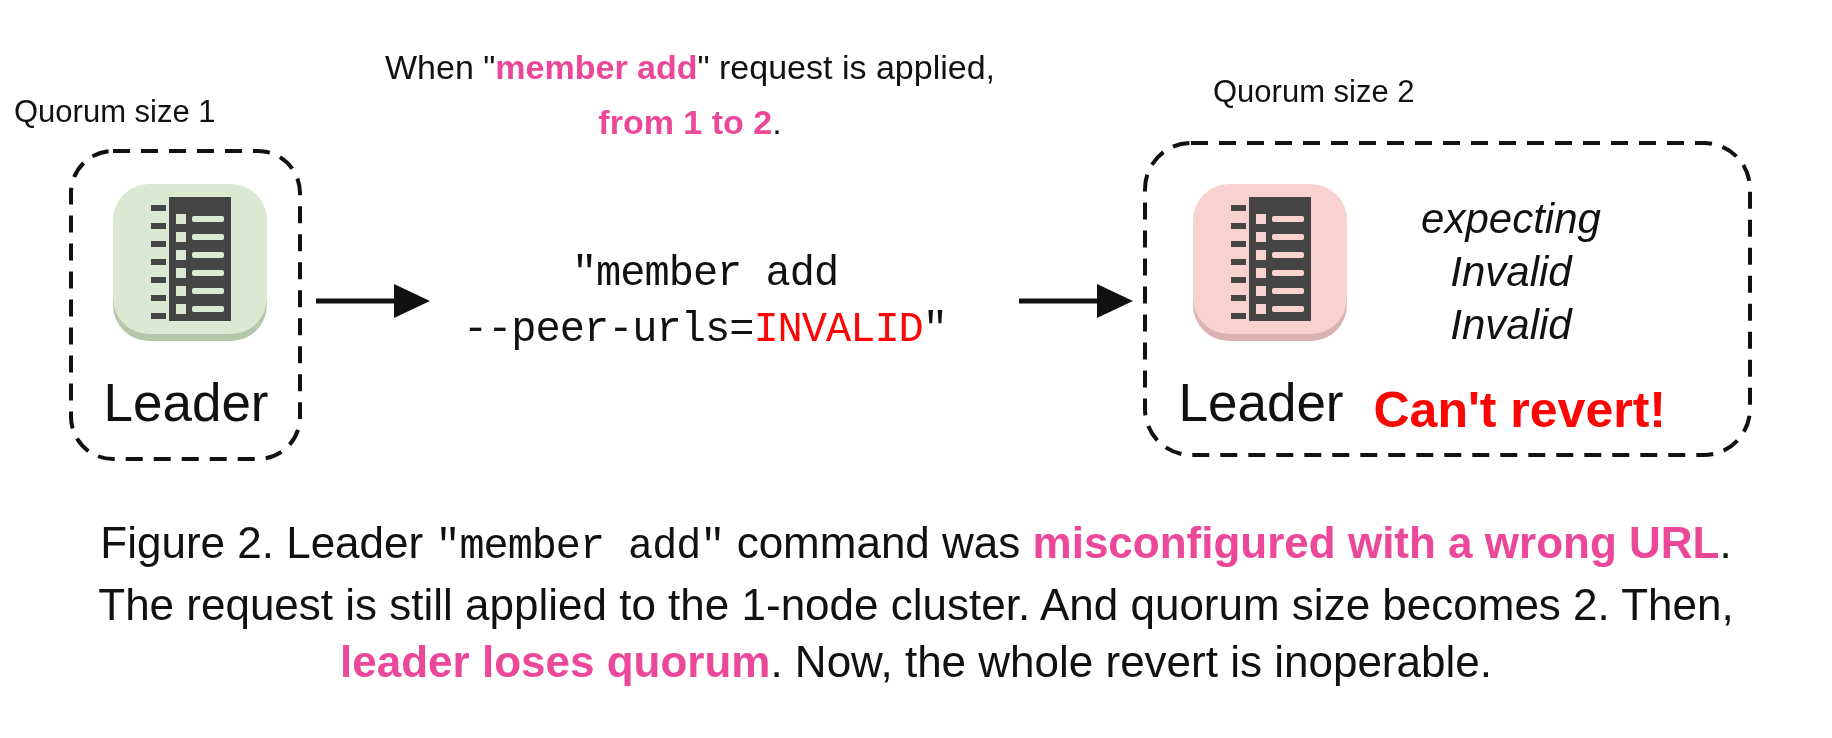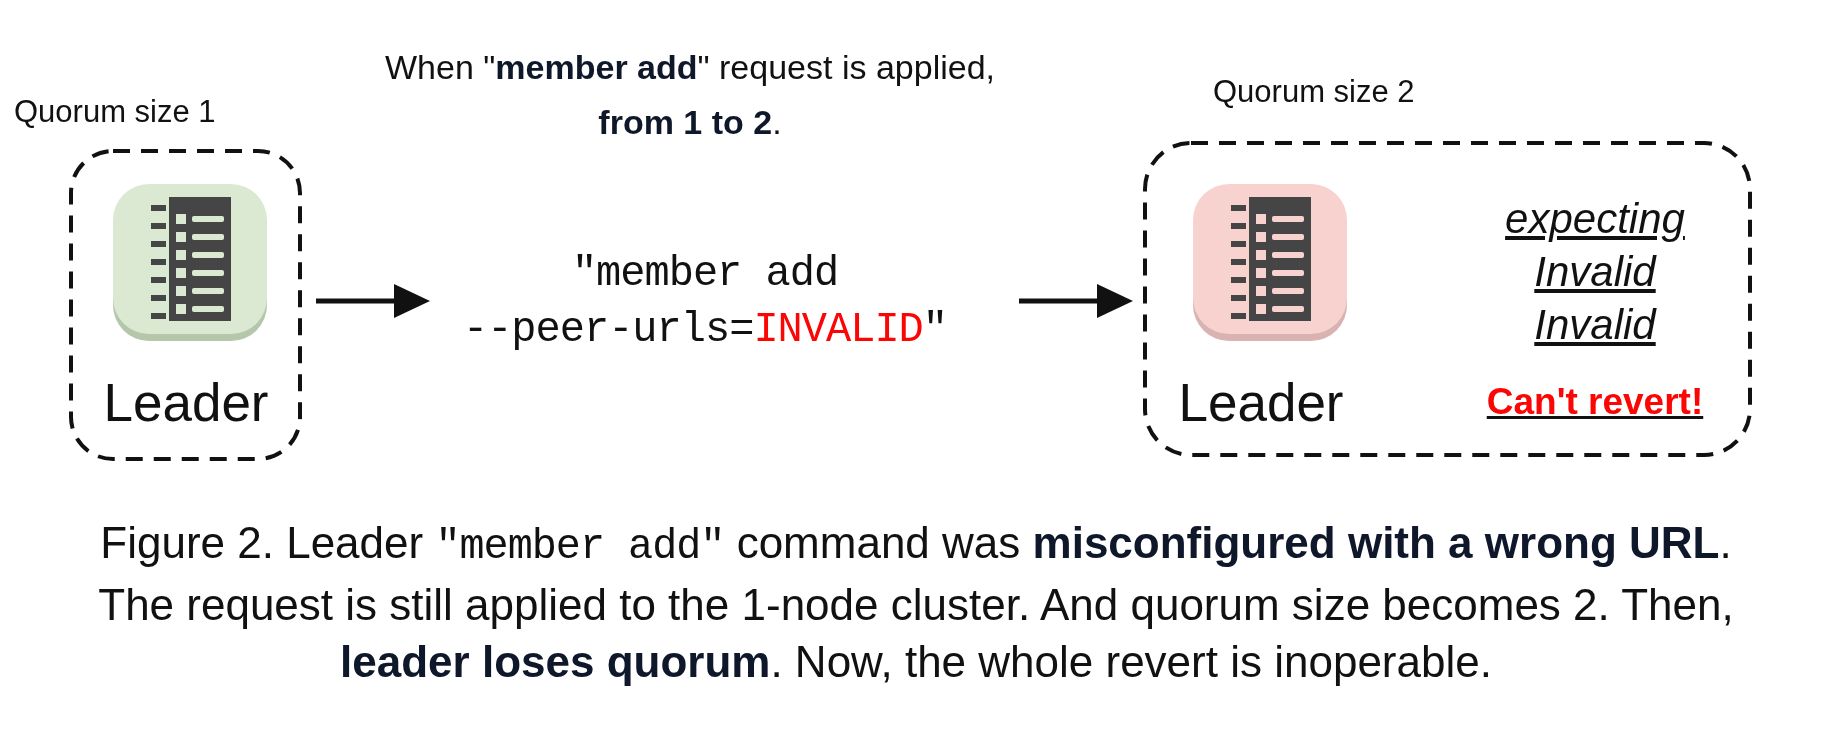--- a/index.html
+++ b/index.html
@@ -9,26 +9,26 @@
   }
   .abs { position:absolute; }
 
   
   .heading { font-size:31px; text-align:left; letter-spacing:0; }
   .node-label { font-size:53px; text-align:center; }
   .note { font-size:34px; line-height:55px; text-align:center; }
   .command { font-family:"Liberation Mono","DejaVu Sans Mono",monospace;
              font-size:42px; line-height:56px; text-align:center; letter-spacing:-1px; }
   .annotation { font-size:42px; font-style:italic; line-height:53px; text-align:center; }
-  .warning { font-size:37px; font-weight:bold; color:#fb0505; text-align:center;
+  .warning { font-size:50px; font-weight:bold; color:#fb0505; text-align:right;
              margin-top:30px; font-style:normal; }
   .caption { font-size:44px; line-height:57px; text-align:center; }
 
   
-  .s-br { color:#0f172a; font-weight:bold; }
+  .s-br { color:#ec4899; font-weight:bold; }
   .s-r  { color:#fb0505; }
   .s-i  { }
   .s-m  { font-family:"Liberation Mono","DejaVu Sans Mono",monospace; font-size:0.95em; letter-spacing:-1px; }
 
   
   .node-icon {
     width:154px; height:150px; border-radius:36px;
     display:flex; align-items:center; justify-content:center;
   }
   .icon-green { --bg:#dbe9d3; --lip:#b4c7ab; background:var(--bg); box-shadow:0 7px 0 var(--lip); }
@@ -128,21 +128,21 @@
         <rect x="33" y="91" width="10" height="10"></rect>
           <rect x="49" y="93" width="32" height="6" rx="2"></rect>
         <rect x="33" y="109" width="10" height="10"></rect>
           <rect x="49" y="111" width="32" height="6" rx="2"></rect>
       </g>
     </svg>
   </div>
 
   <div class="abs node-label" style="left:1171px; top:372px; width:180px;">Leader</div>
 
-  <div class="abs" style="left:1440px; top:192px; width:310px;text-decoration:underline;">
+  <div class="abs" style="left:1356px; top:192px; width:310px;">
     <div class="annotation">
         <div>expecting</div>
         <div>Invalid</div>
         <div>Invalid</div>
       </div>
     <div class="warning">Can't revert!</div>
   </div>
 
   <div class="abs caption" style="left:26px; top:514px; width:1780px;">
       <div><span class="s-i">Figure 2.</span><span> Leader </span><span class="s-m">"member add"</span><span> command was </span><span class="s-br">misconfigured with a wrong URL</span><span>.</span></div>

